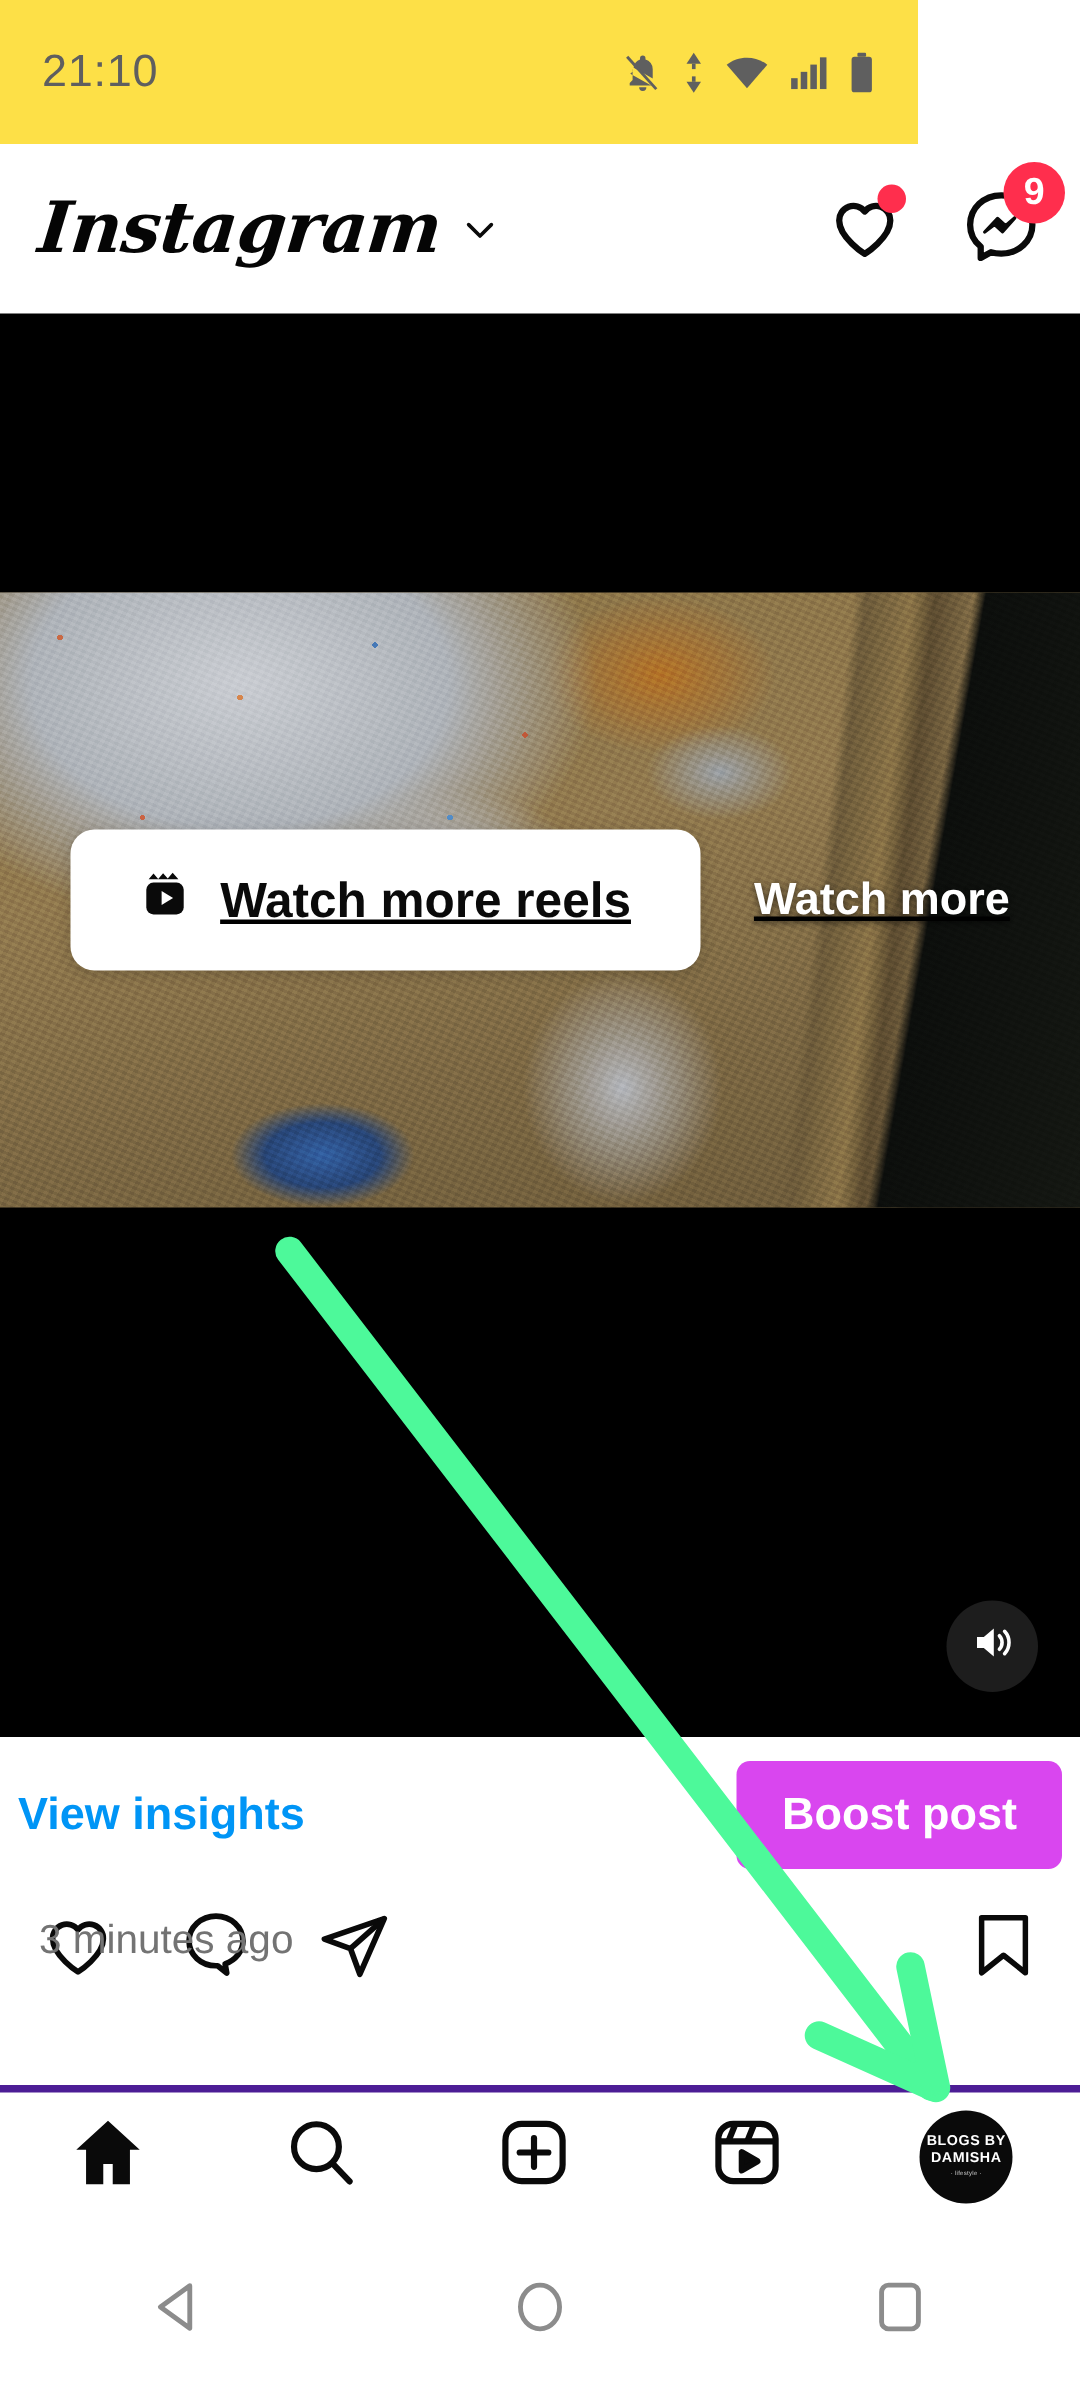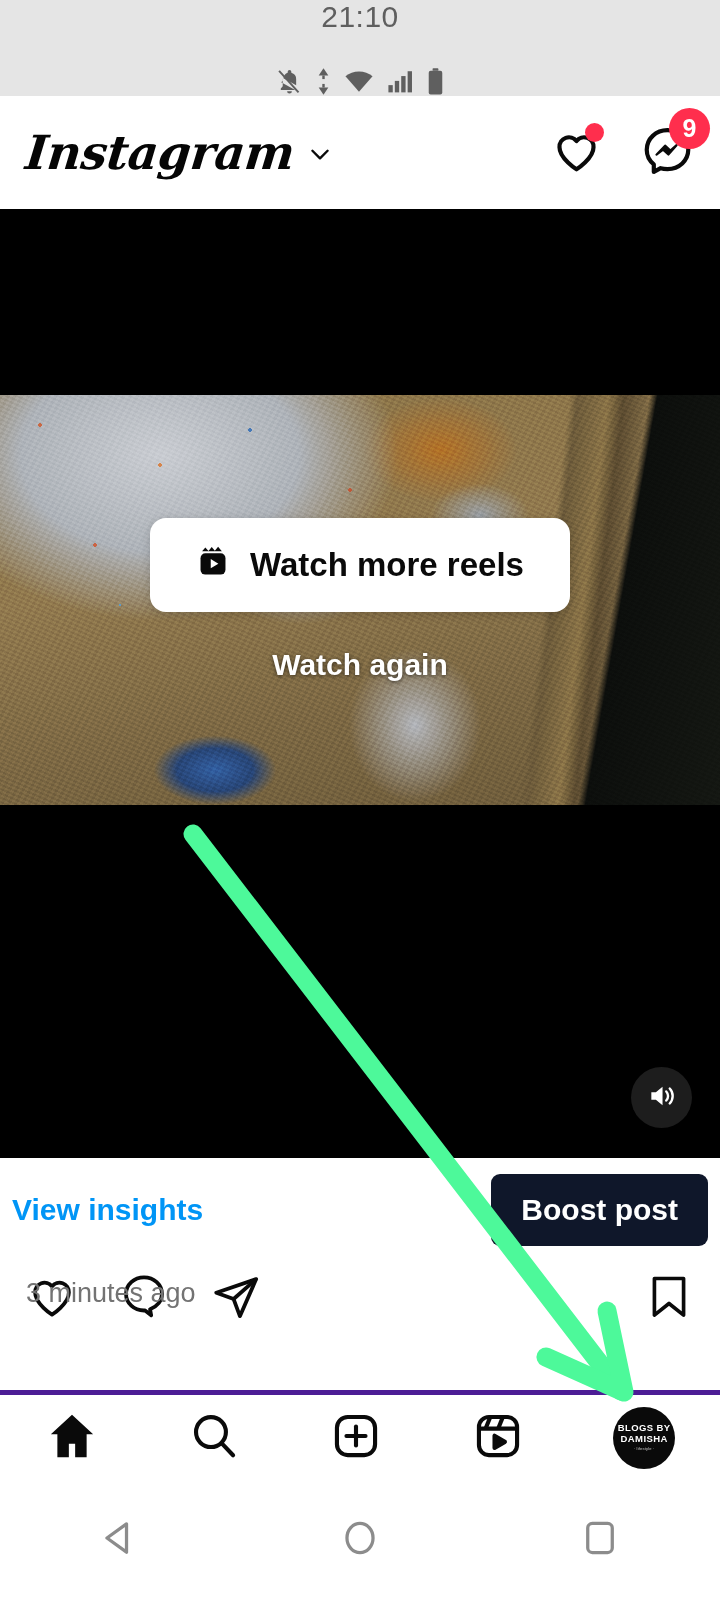--- a/index.html
+++ b/index.html
@@ -6,23 +6,23 @@
   html, body {
     width:720px; height:1600px;
     background:#ffffff;
     font-family:"Liberation Sans", sans-serif;
     overflow:hidden;
   }
   #phone { position:relative; width:720px; height:1600px; background:#fff; }
 
   
   .statusbar {
-    position:absolute; top:0; left:0; width:720px; height:96px;
+    position:absolute; top:0; left:0; width:612px; height:96px;
     display:flex; align-items:center; justify-content:space-between;
-    padding:0 28px; background:#e5e5e5;flex-direction:column;
+    padding:0 28px; background:#fde047;
   }
   .status-time { font-size:30px; color:#5f5f5f; letter-spacing:.5px; }
   .status-icons { display:flex; align-items:center; gap:11px; }
   .status-icons svg { display:block; }
 
   
   .appbar {
     position:absolute; top:96px; left:0; width:720px; height:113px;
     display:flex; align-items:center; justify-content:space-between;
     padding:0 26px; background:#fff;
@@ -95,22 +95,23 @@
       radial-gradient(circle 3px at 95px 150px, #d8542a 60%, transparent 61%),
       radial-gradient(circle 3px at 300px 150px, #3f8ad6 60%, transparent 61%),
       radial-gradient(circle 2px at 200px 200px, #e8a23a 60%, transparent 61%),
       radial-gradient(circle 3px at 350px 95px, #cf4d2a 60%, transparent 61%),
       radial-gradient(circle 2px at 120px 210px, #4fa0e0 60%, transparent 61%);
     opacity:.85;
   }
 
   .overlay-center {
     position:absolute; top:186px; left:0; width:720px; height:410px;
-    display:flex; flex-direction:column; align-items:center; justify-content:center;
+    display:flex; align-items:center; justify-content:center;
     gap:36px;
+    text-decoration:underline;
   }
   .watch-more-btn {
     display:flex; align-items:center; gap:20px;
     background:#fff; border:none; border-radius:16px;
     padding:26px 46px;
     font-size:33px; font-weight:700; color:#0a0a0a;
     font-family:"Liberation Sans", sans-serif;
     box-shadow:0 2px 10px rgba(0,0,0,.18);
     cursor:pointer;
   }
@@ -130,21 +131,21 @@
   
   .insights-row {
     position:absolute; top:1158px; left:0; width:720px; height:104px;
     display:flex; align-items:center; justify-content:space-between;
     padding:0 12px; background:#fff;
   }
   .view-insights {
     font-size:30px; font-weight:700; color:#0095F6; cursor:pointer;
   }
   .boost-btn {
-    background:#0f172a; color:#fff; border:none; border-radius:9px;
+    background:#d946ef; color:#fff; border:none; border-radius:9px;
     font-size:30px; font-weight:700; padding:19px 30px;
     font-family:"Liberation Sans", sans-serif; cursor:pointer;
   }
   .divider { position:absolute; left:26px; width:668px; height:1px; background:#dbdbdb; }
 
   .actions-row {
     position:absolute; top:1262px; left:0; width:720px; height:72px;
     display:flex; align-items:center; justify-content:space-between;
     padding:0 26px; background:#fff;
   }
@@ -270,21 +271,21 @@
       <button class="watch-more-btn">
         <span>
           <svg width="34" height="34" viewBox="0 0 24 24" fill="#0a0a0a">
             <path d="M4.3 5.1 6.6 2.4l2.2 2.5 2.3-2.7 2.2 2.5 2.3-2.7 2.2 2.5.5.6H4z"></path>
             <rect x="3.2" y="6.6" width="17.6" height="15" rx="3.4"></rect>
             <path d="M10.4 10.6v6.6l5.4-3.3z" fill="#fff"></path>
           </svg>
         </span>
         <span>Watch more reels</span>
       </button>
-      <div class="watch-again">Watch again</div>
+      <div class="watch-again">Watch more</div>
     </div>
 
     <div class="sound-btn">
       <span>
         <svg width="32" height="32" viewBox="0 0 24 24" fill="#fff">
           <path d="M4 9.2h3.4L12.4 5v14l-5-4.2H4z"></path>
           <path d="M15.2 8.6a5 5 0 0 1 0 6.8" fill="none" stroke="#fff" stroke-width="1.8" stroke-linecap="round"></path>
           <path d="M17.8 6.4a8.2 8.2 0 0 1 0 11.2" fill="none" stroke="#fff" stroke-width="1.8" stroke-linecap="round"></path>
         </svg>
       </span>

